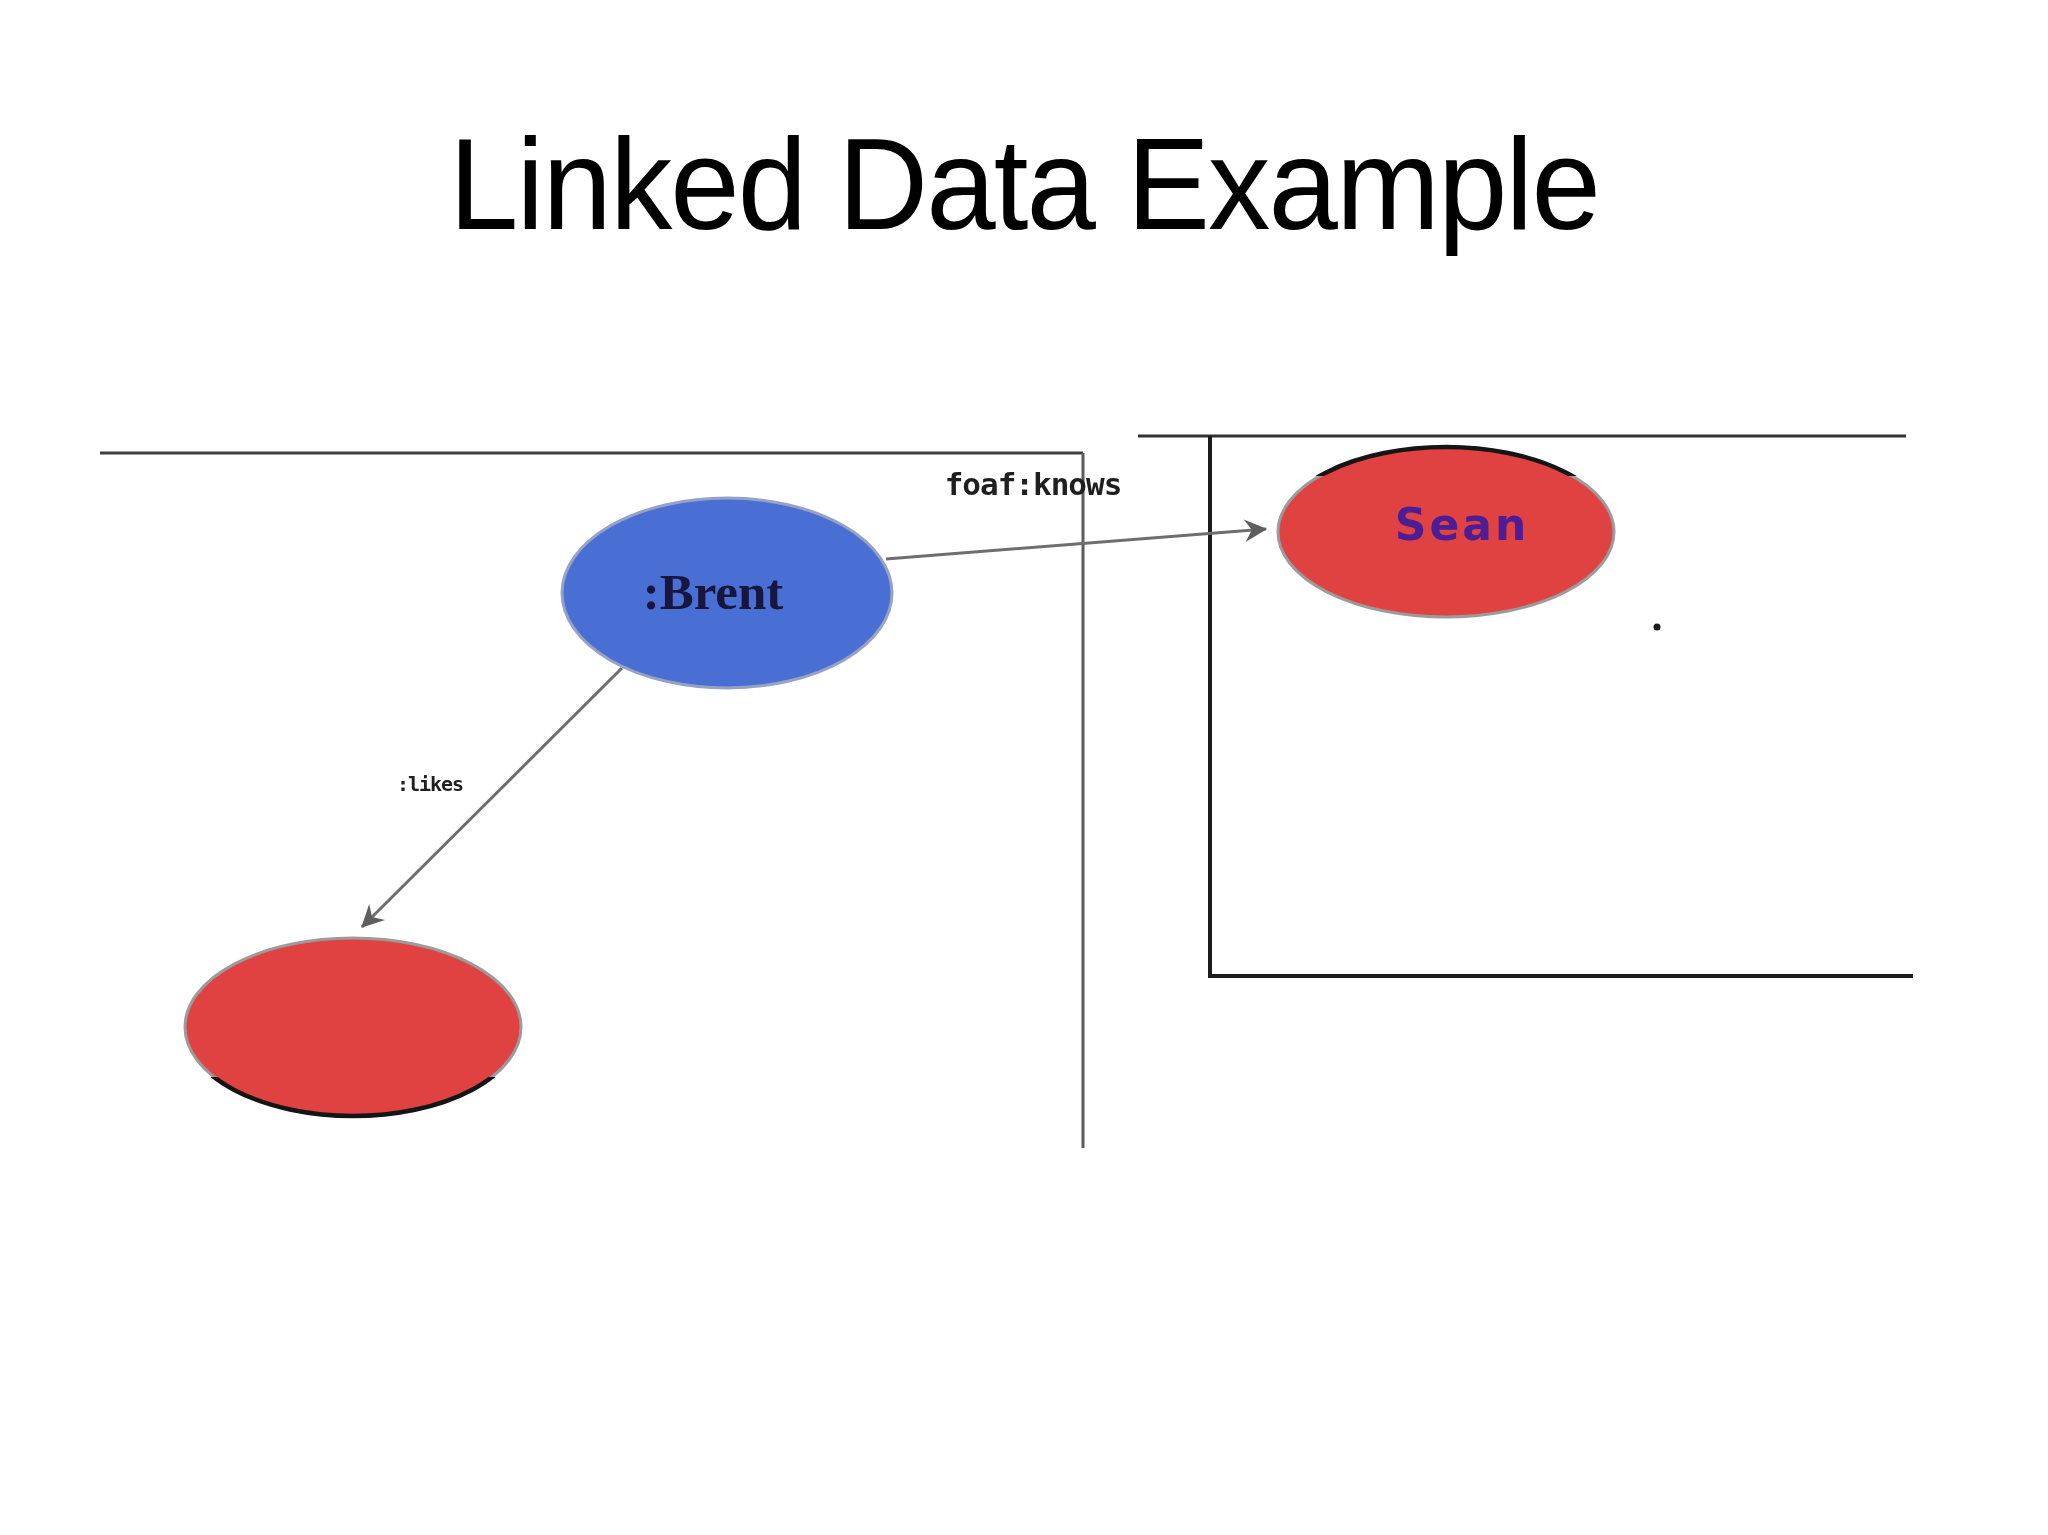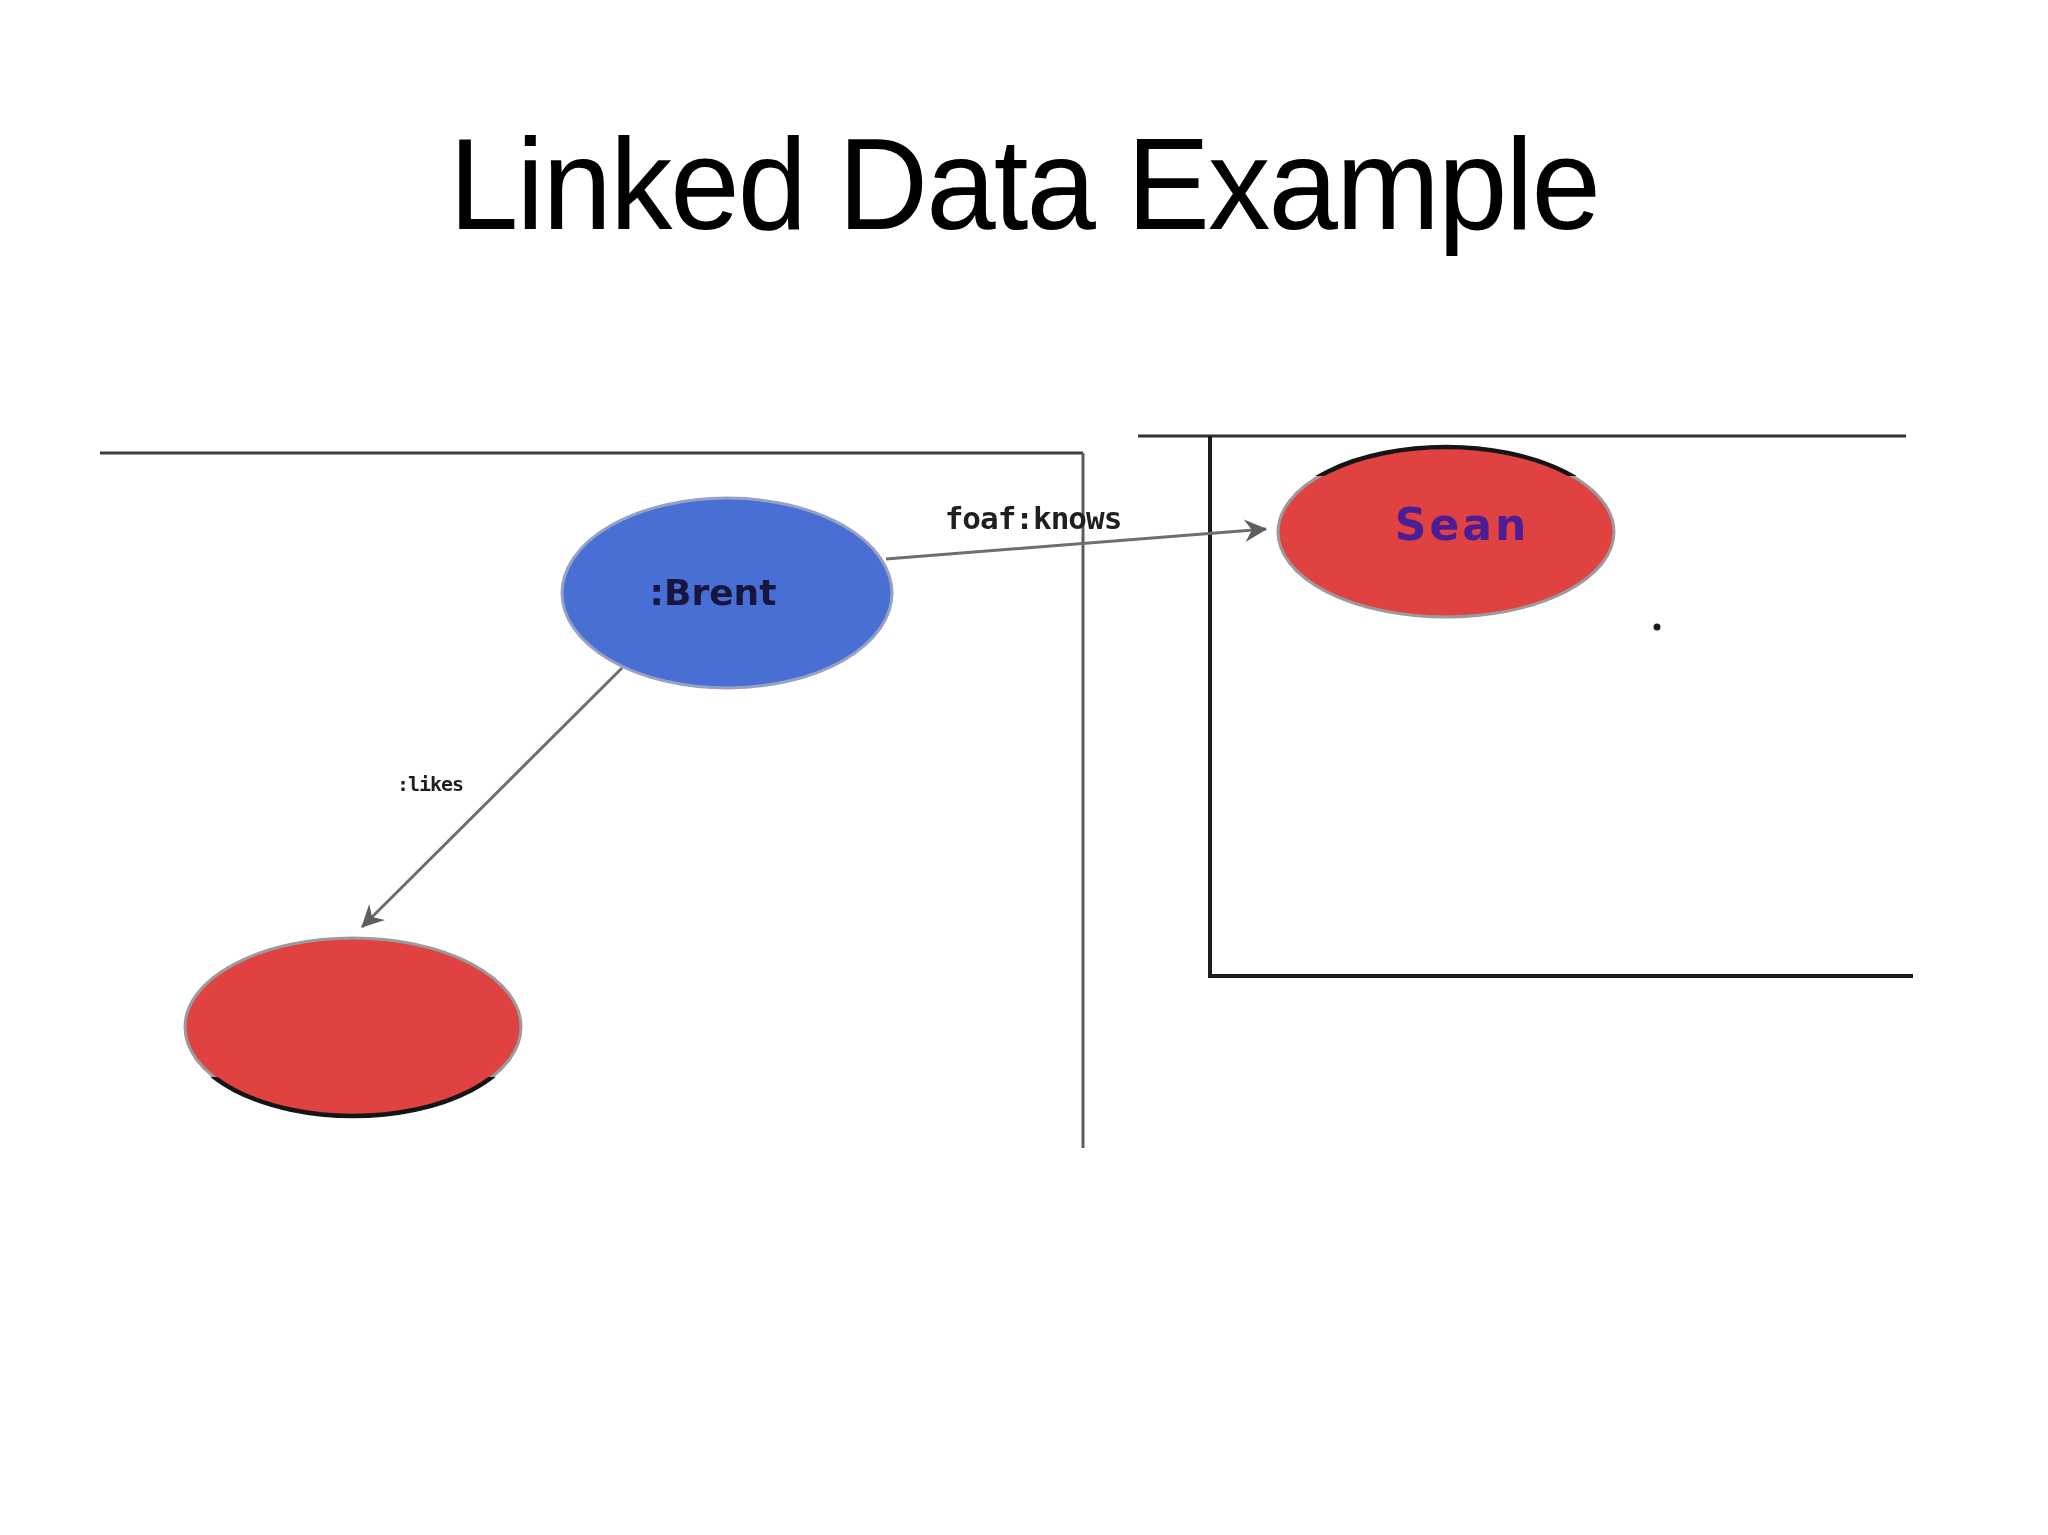--- a/index.html
+++ b/index.html
@@ -41,42 +41,43 @@
     position: absolute;
     transform: translate(-50%, -50%);
     white-space: nowrap;
   }
   .node-label {
     font-family: "DejaVu Sans", sans-serif;
     font-weight: bold;
   }
   .node-label.brent {
     left: 713px; top: 592px;
-    font-size: 36px;
+    font-size: 51px;
     color: #16163f;
+    font-family: Liberation Serif, serif;
   }
   .node-label.sean {
     left: 1462px; top: 524px;
     font-size: 44px;
     letter-spacing: 3px;
     color: #4c1d95;
   }
   .node-label.ice {
     left: 347px; top: 1030px;
     font-size: 45px;
     color: #1c0b0b;
   }
   .edge-label {
     font-family: "DejaVu Sans Mono", monospace;
     font-weight: bold;
     color: #1f1f1f;
     letter-spacing: -1px;
   }
   .edge-label.knows {
-    left: 1033px; top: 518px;
+    left: 1033px; top: 484px;
     font-size: 31px;
     text-align: center;
   }
   .edge-label.likes {
     left: 430px; top: 784px;
     font-size: 20px;
   }
 </style>
 </head>
 <body>

